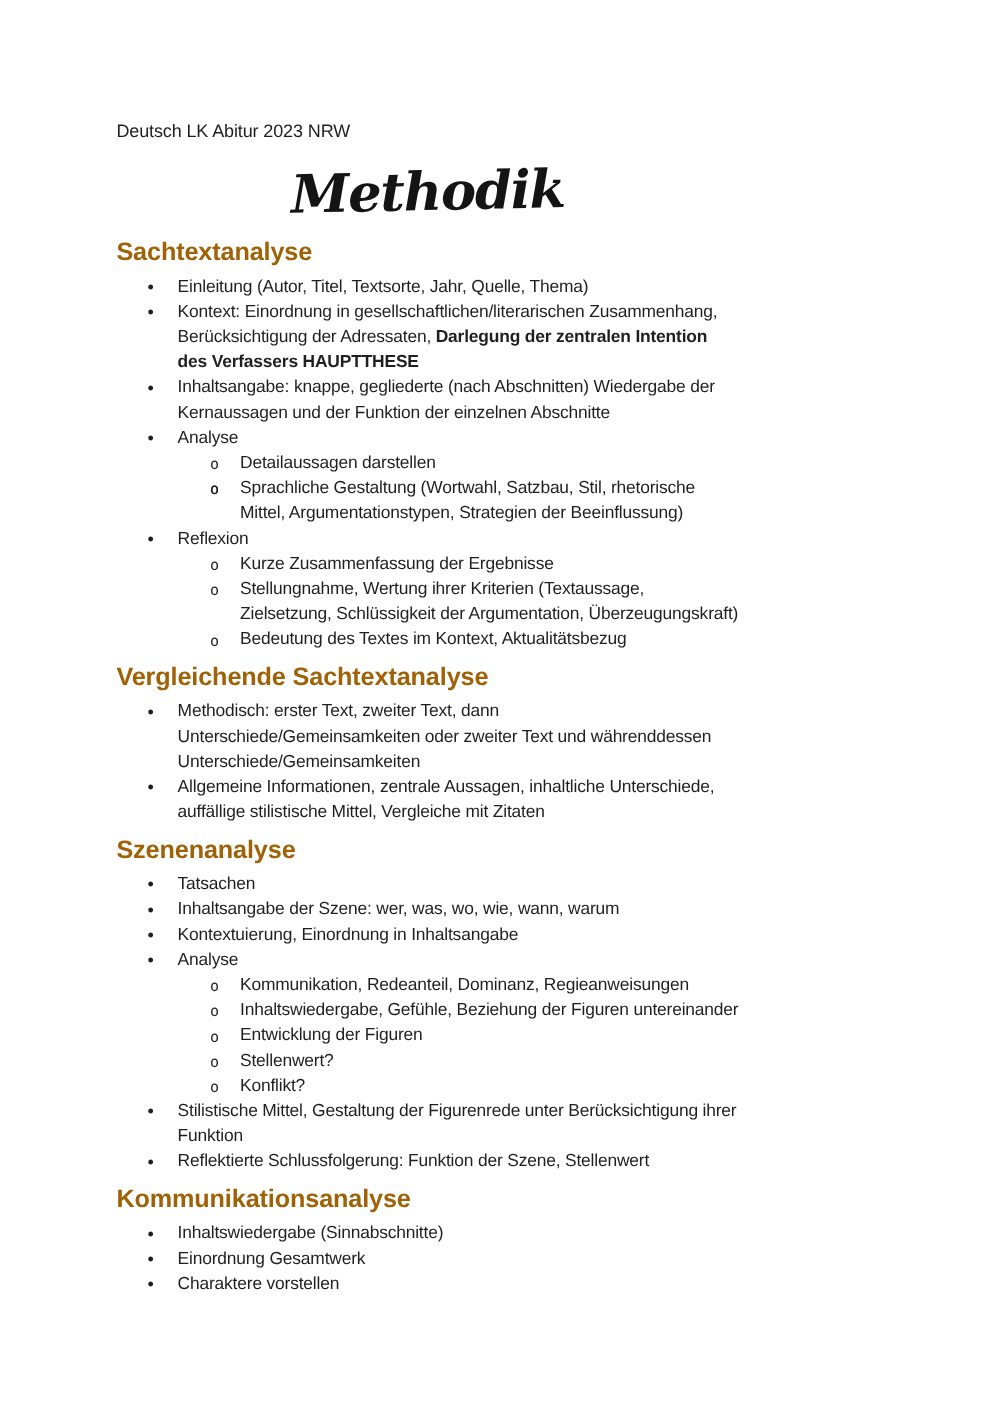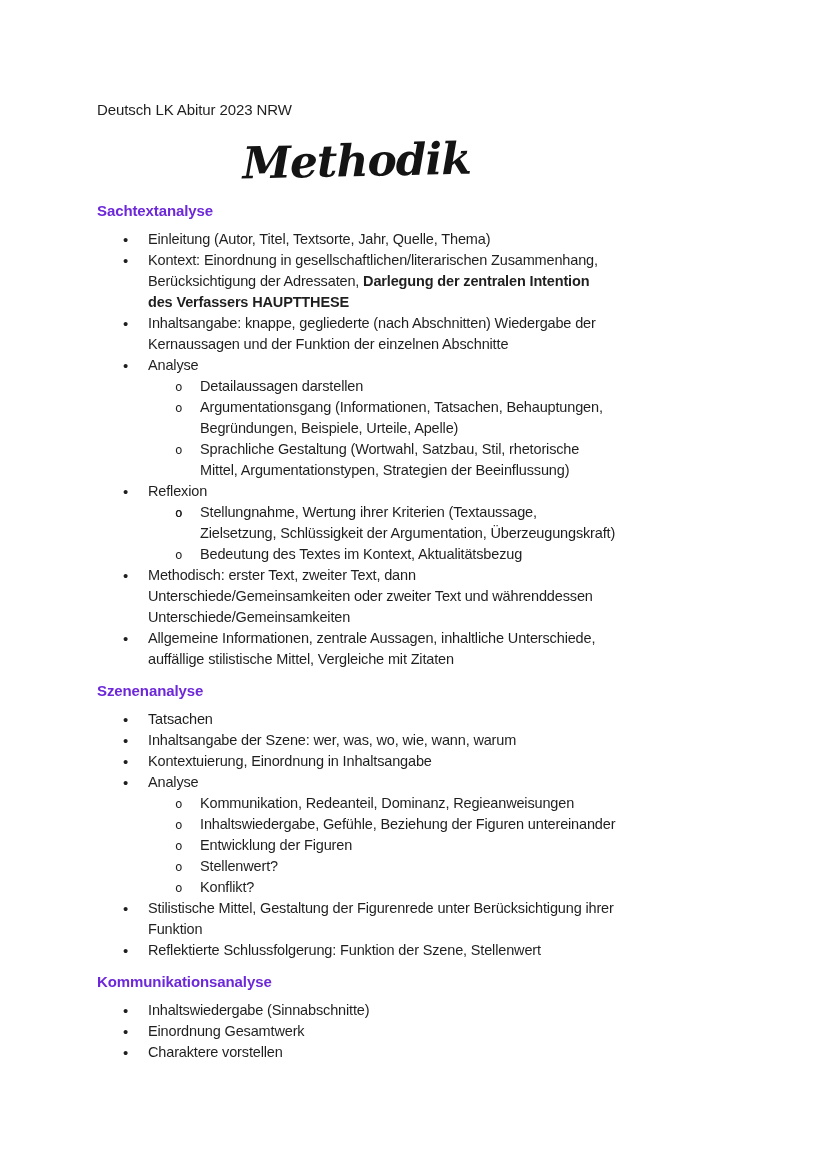--- a/index.html
+++ b/index.html
@@ -33,26 +33,26 @@
     line-height: 50px;
     font-family: "DejaVu Serif", serif;
     font-style: italic;
     font-weight: 700;
     font-size: 44px;
     letter-spacing: -1px;
     color: #141414;
     transform: rotate(-1.2deg);
   }
   h2.section-heading {
-    font-size: 15px;
+    font-size: 21px;
     font-weight: 700;
     line-height: 21px;
     margin: 10px 0 8px 0;
     letter-spacing: -0.1px;
-    color: #6d28d9;
+    color: #a16207;
   }
   ul.bullet-list {
     list-style: none;
     margin: 0;
     padding: 0;
   }
   ul.bullet-list li {
     position: relative;
     font-size: 14.5px;
     line-height: 21px;
@@ -85,28 +85,29 @@
 
   <div class="doc-title">Methodik</div>
 
   <h2 class="section-heading">Sachtextanalyse</h2>
   <ul class="bullet-list">
     <li class="l1"><span class="marker">•</span><span class="txt">Einleitung (Autor, Titel, Textsorte, Jahr, Quelle, Thema)</span></li>
     <li class="l1"><span class="marker">•</span><span class="txt"><span>Kontext: Einordnung in gesellschaftlichen/literarischen Zusammenhang, Berücksichtigung der Adressaten, </span><span class="b">Darlegung der zentralen Intention des Verfassers HAUPTTHESE</span></span></li>
     <li class="l1"><span class="marker">•</span><span class="txt">Inhaltsangabe: knappe, gegliederte (nach Abschnitten) Wiedergabe der Kernaussagen und der Funktion der einzelnen Abschnitte</span></li>
     <li class="l1"><span class="marker">•</span><span class="txt">Analyse</span></li>
     <li class="l2"><span class="marker">o</span><span class="txt">Detailaussagen darstellen</span></li>
-    <li class="l2"><span class="marker">o</span><span class="txt">Argumentationsgang (Informationen, Tatsachen, Behauptungen, Begründungen, Beispiele, Urteile, Apelle)</span></li>
+    <li class="l2"><span class="marker">o</span></li>
     <li class="l2"><span class="marker">o</span><span class="txt">Sprachliche Gestaltung (Wortwahl, Satzbau, Stil, rhetorische Mittel, Argumentationstypen, Strategien der Beeinflussung)</span></li>
     <li class="l1"><span class="marker">•</span><span class="txt">Reflexion</span></li>
-    <li class="l2"><span class="marker">o</span></li>
+    <li class="l2"><span class="marker">o</span><span class="txt">Kurze Zusammenfassung der Ergebnisse</span></li>
     <li class="l2"><span class="marker">o</span><span class="txt">Stellungnahme, Wertung ihrer Kriterien (Textaussage, Zielsetzung, Schlüssigkeit der Argumentation, Überzeugungskraft)</span></li>
     <li class="l2"><span class="marker">o</span><span class="txt">Bedeutung des Textes im Kontext, Aktualitätsbezug</span></li>
   </ul>
 
+  <h2 class="section-heading">Vergleichende Sachtextanalyse</h2>
   <ul class="bullet-list">
     <li class="l1"><span class="marker">•</span><span class="txt">Methodisch: erster Text, zweiter Text, dann Unterschiede/Gemeinsamkeiten oder zweiter Text und währenddessen Unterschiede/Gemeinsamkeiten</span></li>
     <li class="l1"><span class="marker">•</span><span class="txt">Allgemeine Informationen, zentrale Aussagen, inhaltliche Unterschiede, auffällige stilistische Mittel, Vergleiche mit Zitaten</span></li>
   </ul>
 
   <h2 class="section-heading">Szenenanalyse</h2>
   <ul class="bullet-list">
     <li class="l1"><span class="marker">•</span><span class="txt">Tatsachen</span></li>
     <li class="l1"><span class="marker">•</span><span class="txt">Inhaltsangabe der Szene: wer, was, wo, wie, wann, warum</span></li>
     <li class="l1"><span class="marker">•</span><span class="txt">Kontextuierung, Einordnung in Inhaltsangabe</span></li>

